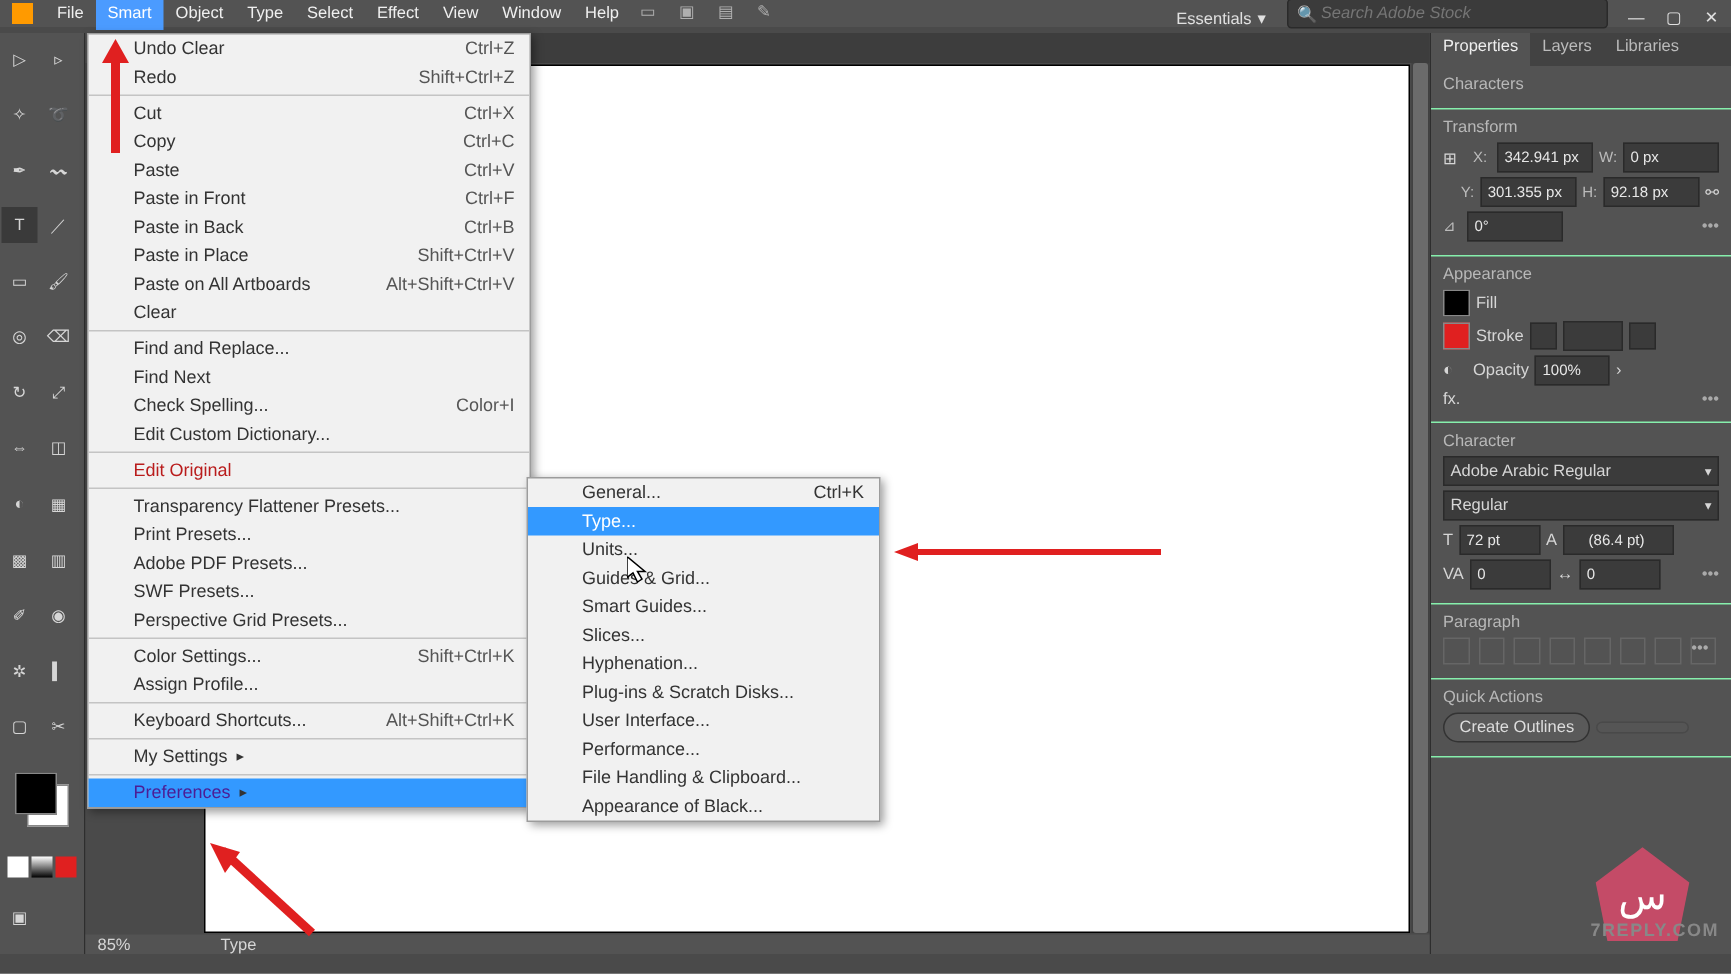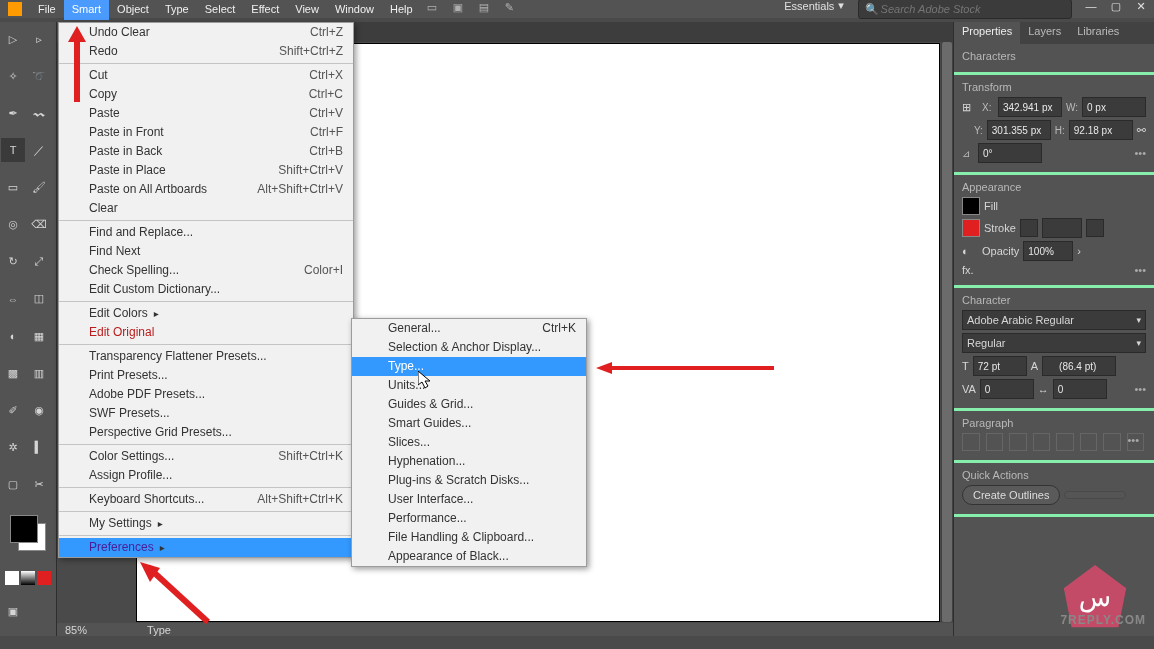--- a/index.html
+++ b/index.html
@@ -5,21 +5,21 @@
   html,body{margin:0;padding:0;width:1154px;height:649px;overflow:hidden;
     font-family:"Segoe UI",Tahoma,Arial,sans-serif;font-size:11px;
     background:#4a4a4a;color:#d6d6d6;user-select:none}
   .menubar{height:18px;background:#535353;display:flex;align-items:center;
     padding:0 4px;position:relative;z-index:10}
   .menubar .app-icon{width:14px;height:14px;background:#ff9a00;margin:0 8px 0 4px}
   .menubar .mitem{padding:0 8px;line-height:22px;cursor:default;color:#f0f0f0}
   .menubar .mitem.open{background:#4b9bff;color:#fff}
   .mb-icons{margin-left:6px;display:flex;gap:10px;align-items:center}
   .mb-icons span{width:16px;height:16px;display:inline-block;opacity:.7}
-  .mb-right{margin-left:auto;display:flex;align-items:flex-start;gap:6px}
+  .mb-right{margin-left:auto;display:flex;align-items:flex-end;gap:6px}
   .workspace{display:flex;align-items:center;gap:4px;padding:0 8px;color:#e0e0e0}
   .search{background:#3b3b3b;border:1px solid #2a2a2a;border-radius:3px;
     height:18px;display:flex;align-items:center;padding:0 6px;width:200px}
   .search input{background:none;border:none;outline:none;color:#ccc;font-size:11px;
     font-style:italic;width:100%}
   .winbtns span{display:inline-block;width:18px;height:14px;text-align:center;
     line-height:14px;color:#e0e0e0;margin-left:4px;font-family:Arial}
 
   .middle{position:absolute;top:22px;bottom:13px;left:0;right:0;display:flex}
   .tools{width:56px;background:#535353;display:flex;flex-wrap:wrap;
@@ -42,21 +42,21 @@
   .canvas{position:absolute;top:22px;bottom:15px;left:80px;right:14px;
     background:#fff;box-shadow:0 0 0 1px #000}
   .status{position:absolute;bottom:0;left:0;right:0;height:13px;
     background:#535353;display:flex;align-items:center;padding:0 8px;gap:60px}
 
   .rpanel{width:200px;background:#535353;border-left:1px solid #2e2e2e;
     display:flex;flex-direction:column;overflow:hidden}
   .ptabs{display:flex;height:22px;background:#424242}
   .ptabs div{padding:3px 8px;color:#bbb}
   .ptabs .on{background:#535353;color:#eee}
-  .sect{border-bottom:3px solid #86efac;padding:6px 8px}
+  .sect{border-bottom:1px solid #86efac;padding:6px 8px}
   .sect .title{color:#b8b8b8;margin-bottom:4px;font-size:11px}
   .row{display:flex;align-items:center;gap:4px;margin:3px 0}
   .inp{background:#3b3b3b;border:1px solid #2a2a2a;color:#e8e8e8;padding:1px 4px;
     font-size:10px;height:16px;width:54px}
   .sel{background:#3b3b3b;border:1px solid #2a2a2a;height:18px;
     display:flex;align-items:center;padding:0 4px;flex:1;position:relative}
   .sel:after{content:"▾";position:absolute;right:4px;font-size:9px}
   .lbl{color:#bbb;font-size:10px;width:12px}
   .ibtn{width:16px;height:16px;border:1px solid #2a2a2a;
     background:#3b3b3b;display:inline-block}
@@ -344,23 +344,20 @@
       <span>Find Next</span>
     </div>
     <div class="di">
       <span>Check Spelling...</span>
       <span class="sc">Color+I</span>
     </div>
     <div class="di">
       <span>Edit Custom Dictionary...</span>
     </div>
     <hr>
-    <div class="di sub">
-      <span>Edit Colors</span>
-    </div>
     <div class="di dis">
       <span>Edit Original</span>
     </div>
     <hr>
     <div class="di">
       <span>Transparency Flattener Presets...</span>
     </div>
     <div class="di">
       <span>Print Presets...</span>
     </div>
@@ -393,23 +390,20 @@
     <hr>
     <div class="di sub hl">
       <span>Preferences</span>
     </div>
   </div>
 
 <div class="submenu" id="prefsmenu">
     <div class="di">
       <span>General...</span>
       <span class="sc">Ctrl+K</span>
-    </div>
-    <div class="di">
-      <span>Selection &amp; Anchor Display...</span>
     </div>
     <div class="di hl">
       <span>Type...</span>
     </div>
     <div class="di">
       <span>Units...</span>
     </div>
     <div class="di">
       <span>Guides &amp; Grid...</span>
     </div>

